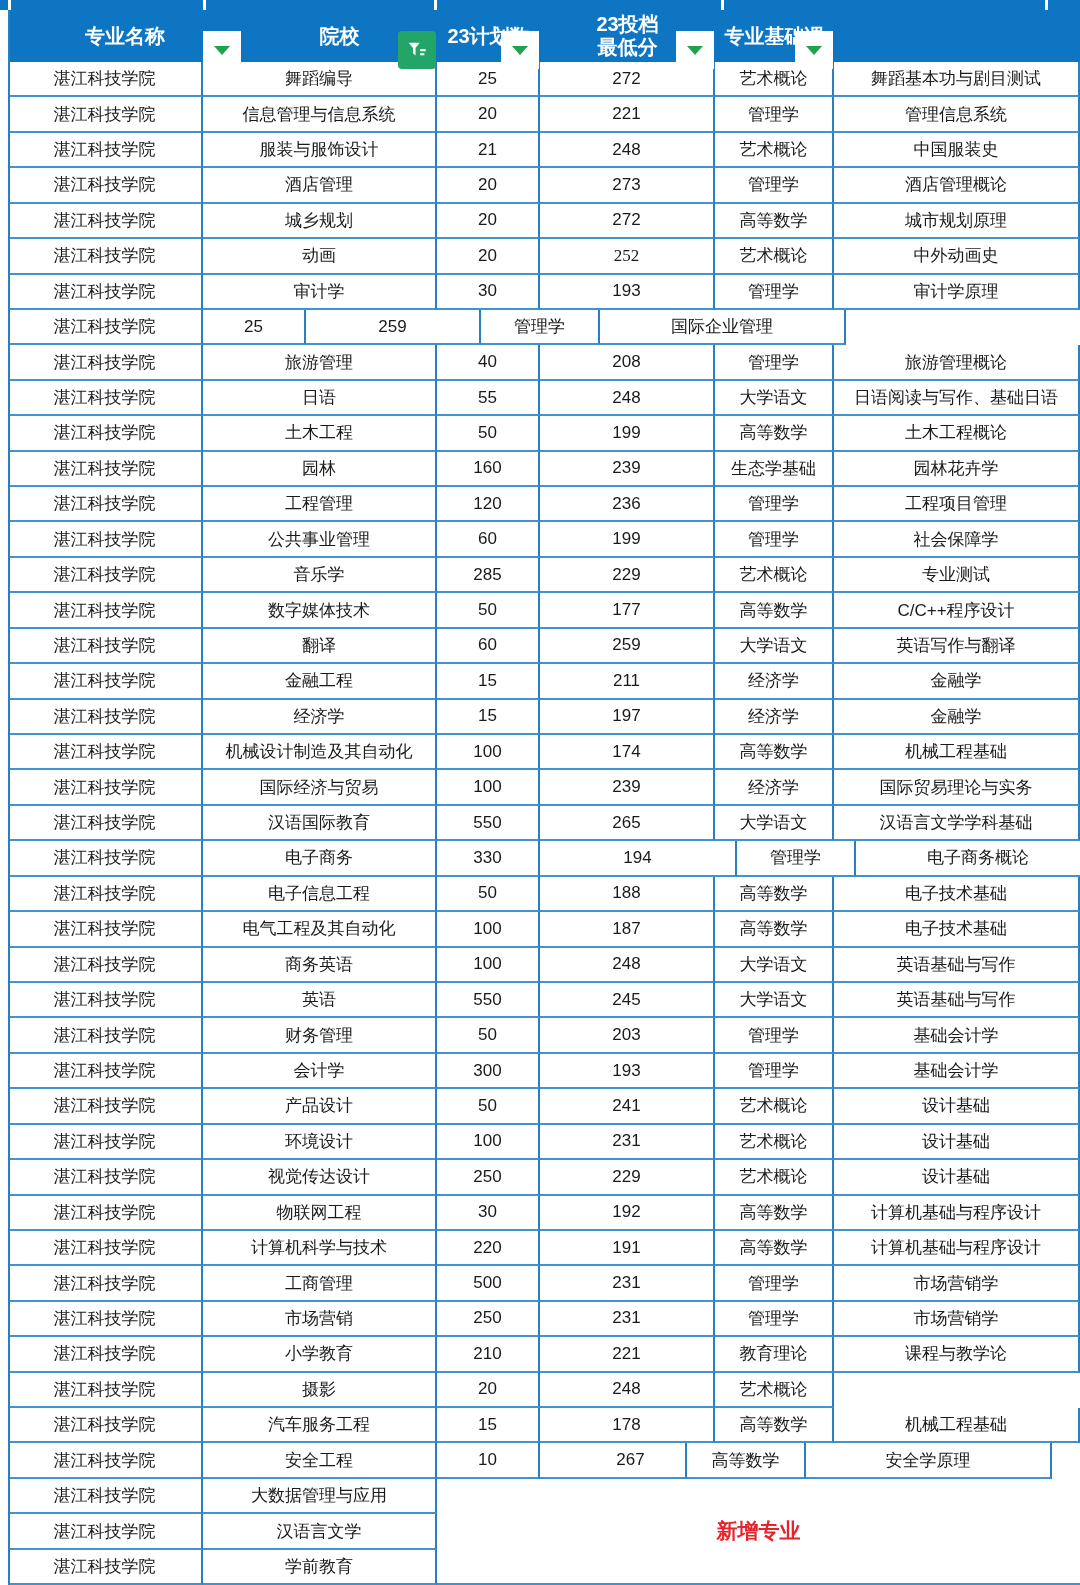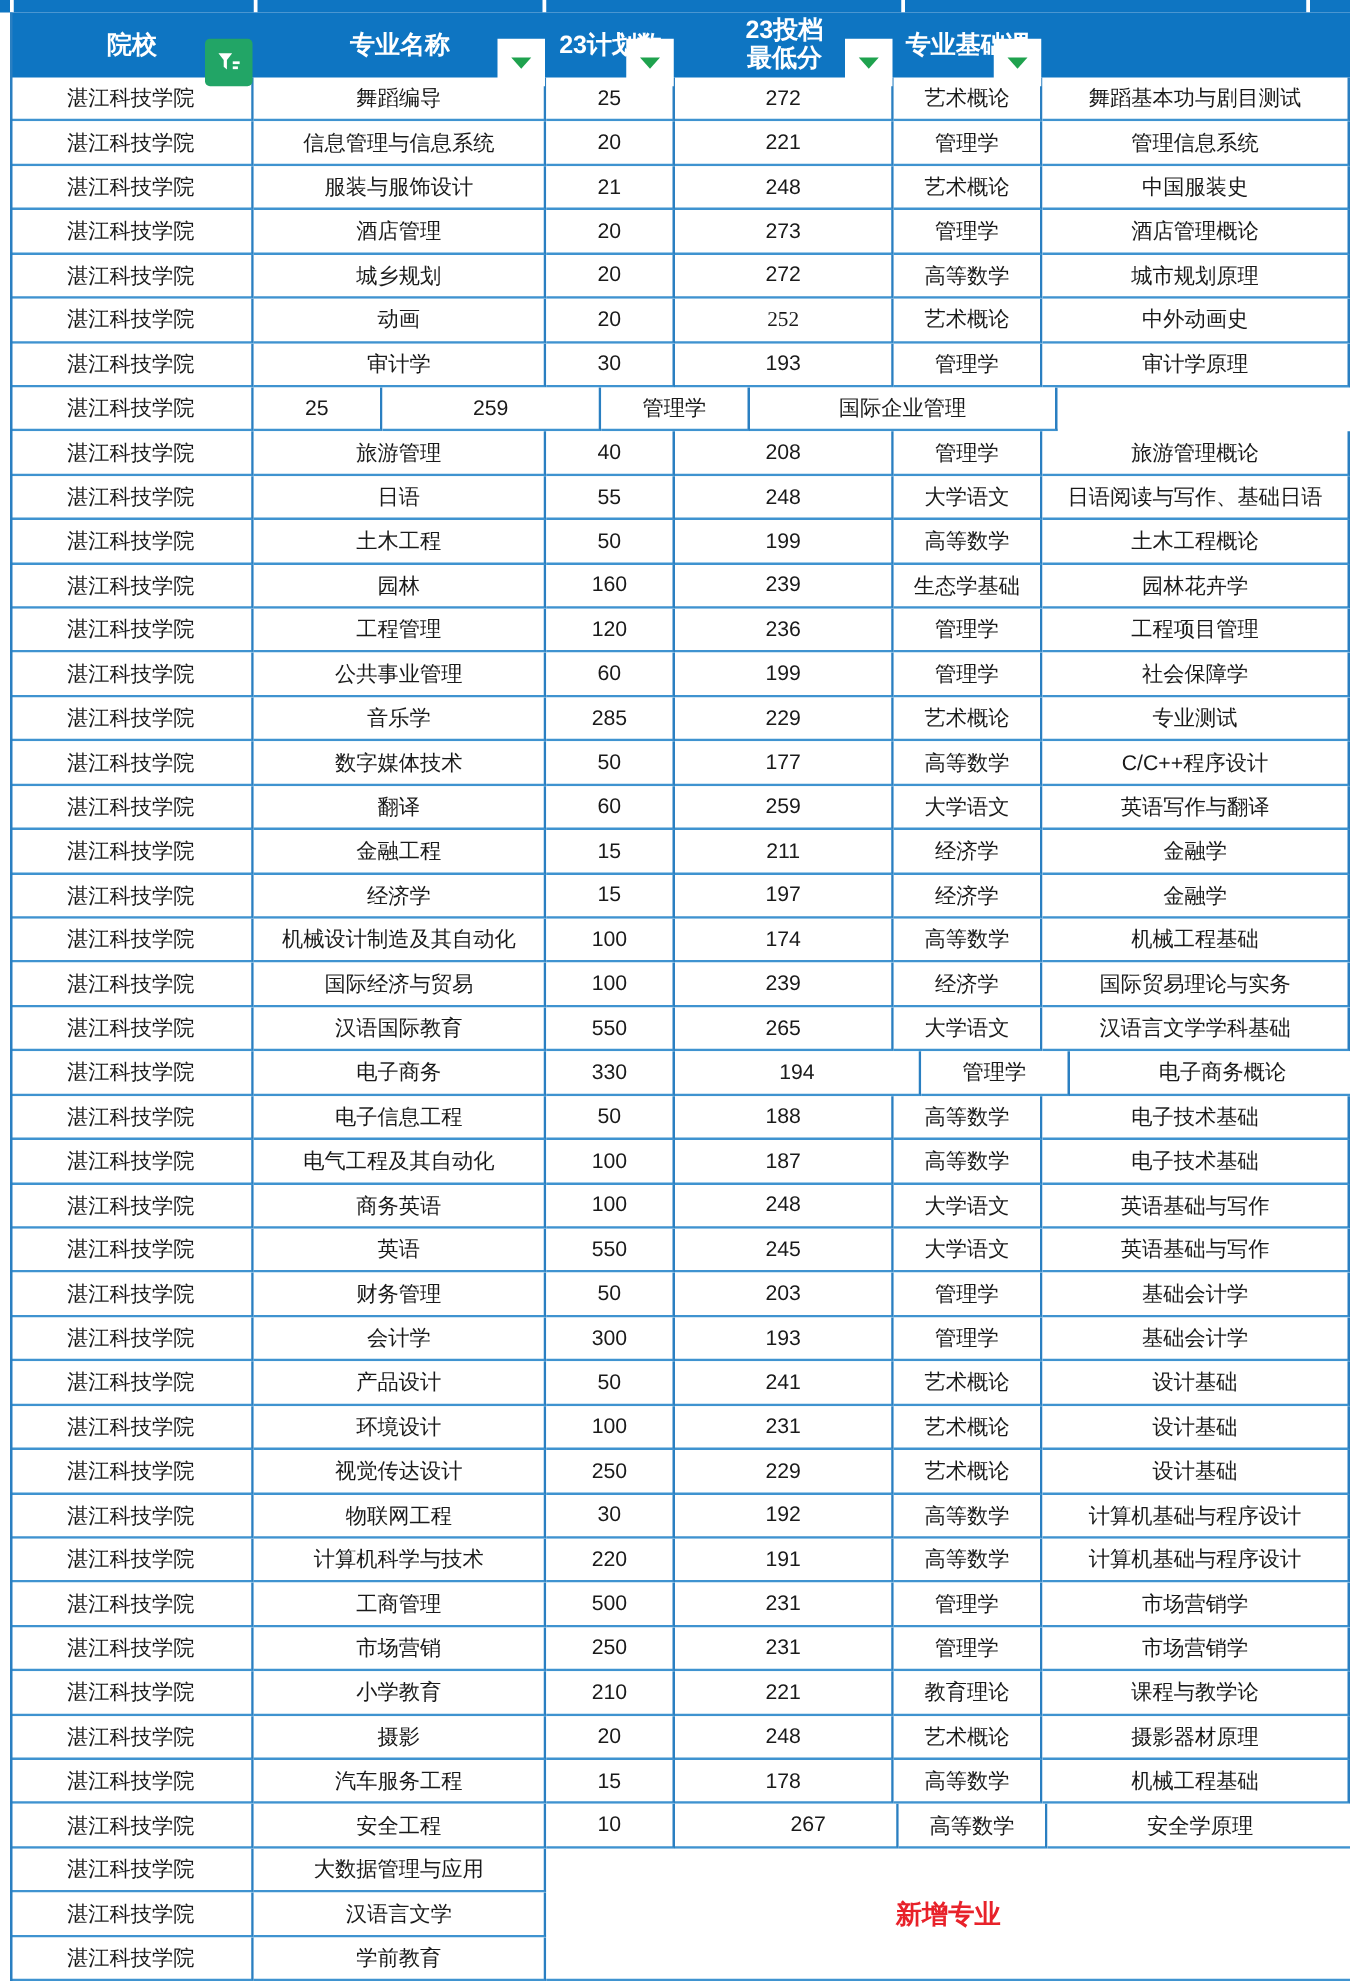--- a/index.html
+++ b/index.html
@@ -78,36 +78,36 @@
 <div class="stage">
   <div class="top-strip">
     <div class="notch" style="left:8px"></div>
     <div class="notch" style="left:203px"></div>
     <div class="notch" style="left:434px"></div>
     <div class="notch" style="left:721px"></div>
     <div class="notch" style="left:1045px"></div>
   </div>
   <div class="left-border"></div>
   <div class="header-row">
+      <div class="h-cell" style="width: 234px;">
+        <span>专业名称</span>
+        <button class="hbtn dropdown">
+          <div class="tri"></div>
+        </button>
+      </div>
       <div class="h-cell" style="width: 195px;">
         <span>院校</span>
         <button class="hbtn filter">
           <svg class="funnel-svg" viewBox="0 0 24 24">
             <path d="M3 4 h12 l-4.6 5.8 v8.2 l-2.8 -2.4 v-5.8 Z" fill="#ffffff"></path>
             <rect x="15.5" y="11" width="6" height="2.4" fill="#ffffff"></rect>
             <rect x="15.5" y="15.4" width="4.5" height="2.4" fill="#ffffff"></rect>
           </svg>
         </button>
       </div>
-      <div class="h-cell" style="width: 234px;">
-        <span>专业名称</span>
-        <button class="hbtn dropdown">
-          <div class="tri"></div>
-        </button>
-      </div>
       <div class="h-cell" style="width: 103px;">
         <span>23计划数</span>
         <button class="hbtn dropdown">
           <div class="tri"></div>
         </button>
       </div>
       <div class="h-cell" style="width: 175px;">
         <span>23投档</span>
         <span>最低分</span>
         <button class="hbtn dropdown">
@@ -416,35 +416,34 @@
         <div class="cell" style="width: 175px;">221</div>
         <div class="cell" style="width: 119px;">教育理论</div>
         <div class="cell" style="width: 246px;">课程与教学论</div>
       </div>
       <div class="row">
         <div class="cell" style="width: 195px;">湛江科技学院</div>
         <div class="cell" style="width: 234px;">摄影</div>
         <div class="cell" style="width: 103px;">20</div>
         <div class="cell" style="width: 175px;">248</div>
         <div class="cell" style="width: 119px;">艺术概论</div>
-        <div class="cell" style="width: 246px;">摄影器材原理</div>
       </div>
       <div class="row">
         <div class="cell" style="width: 195px;">湛江科技学院</div>
         <div class="cell" style="width: 234px;">汽车服务工程</div>
         <div class="cell" style="width: 103px;">15</div>
         <div class="cell" style="width: 175px;">178</div>
         <div class="cell" style="width: 119px;">高等数学</div>
         <div class="cell" style="width: 246px;">机械工程基础</div>
       </div>
       <div class="row">
         <div class="cell" style="width: 195px;">湛江科技学院</div>
         <div class="cell" style="width: 234px;">安全工程</div>
         <div class="cell" style="width: 103px;">10</div>
-        <div class="cell" style="width: 179px; padding-left: 36px;">267</div>
+        <div class="cell" style="width: 147px; padding-left: 36px;">267</div>
         <div class="cell" style="width: 119px;">高等数学</div>
         <div class="cell" style="width: 246px;">安全学原理</div>
       </div>
       <div class="nm-section">
         <div class="nm-left">
           <div class="nm-row">
             <div class="cell" style="width: 195px;">湛江科技学院</div>
             <div class="cell" style="width: 234px;">大数据管理与应用</div>
           </div>
           <div class="nm-row">

